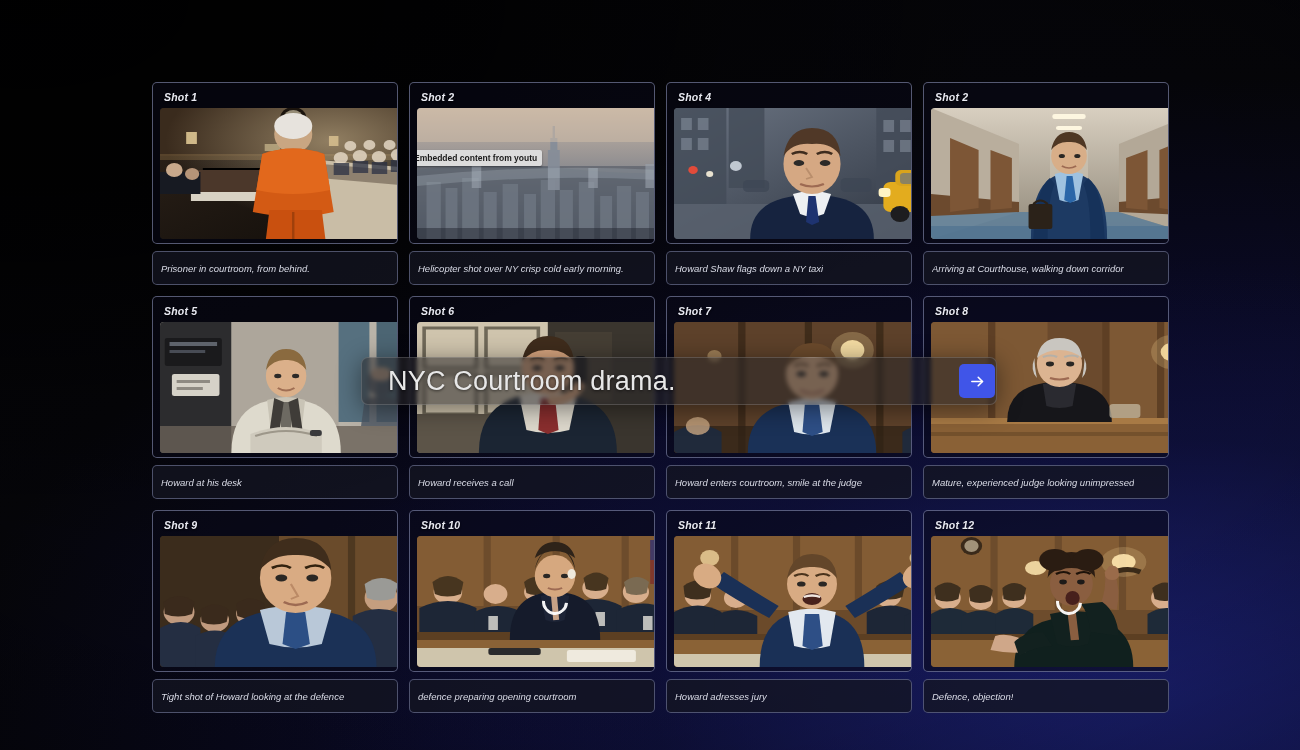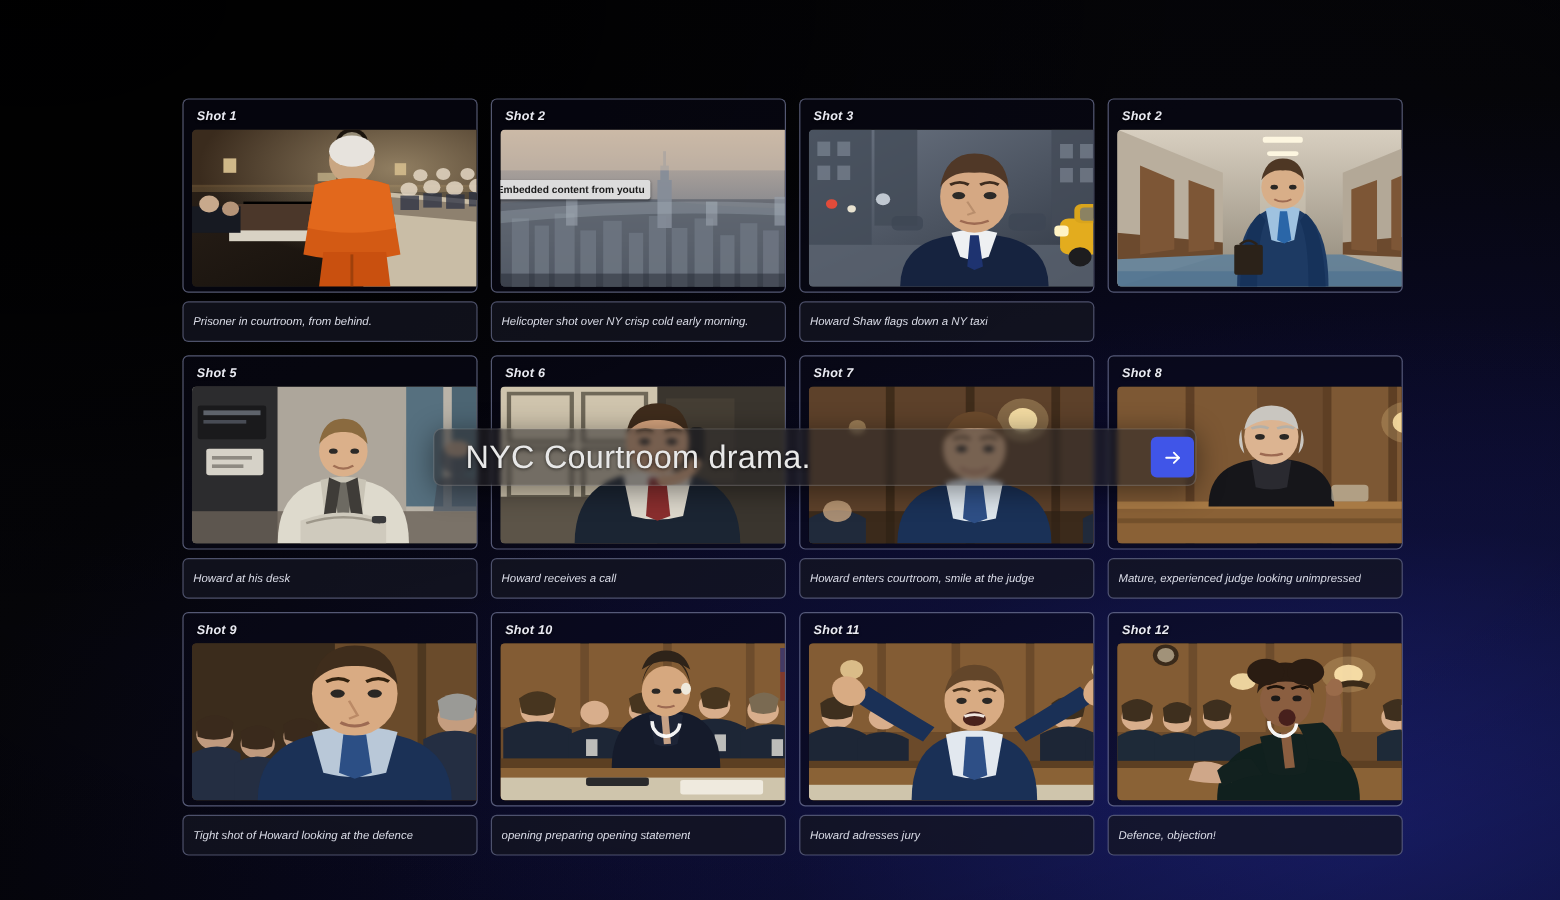--- a/index.html
+++ b/index.html
@@ -304,21 +304,21 @@
           <div class="tooltip">Embedded content from youtu</div>
         </div>
       </div>
       <div class="caption">
         <span>Helicopter shot over NY crisp cold early morning.</span>
       </div>
     </div>
 
     <div class="tile-wrap">
       <div class="tile">
-        <div class="tile-label">Shot 3</div>
+        <div class="tile-label">Shot 4</div>
         <div class="thumb">
           <svg viewBox="0 0 232 131" preserveAspectRatio="none">
             <defs>
               <linearGradient id="s3bg" x1="0" y1="0" x2="1" y2="1">
                 <stop offset="0" stop-color="#6b7482"></stop>
                   <stop offset="1" stop-color="#2b323e"></stop>
               </linearGradient>
             </defs>
             <rect width="232" height="131" fill="url(#s3bg)"></rect>
             <g fill="#434b58" opacity=".8">
@@ -412,20 +412,23 @@
             <ellipse cx="116" cy="48" rx="15" ry="18" fill="#d8ae88"></ellipse>
             <path d="M101 42 q3 -18 15 -18 q13 0 15 18 q-6 -9 -15 -8 q-9 -1 -15 8 Z" fill="#4e3724"></path>
             <ellipse cx="110" cy="48" rx="2.6" ry="2" fill="#2a2724"></ellipse>
             <ellipse cx="123" cy="48" rx="2.6" ry="2" fill="#2a2724"></ellipse>
             <path d="M110 58 q6 4 12 0" stroke="#9d6a52" stroke-width="1.6" fill="none"></path>
             <rect x="82" y="96" width="20" height="25" rx="2" fill="#2b2219"></rect>
             <path d="M86 96 q6 -7 12 0" stroke="#2b2219" stroke-width="2" fill="none"></path>
           </svg>
         </div>
       </div>
+      <div class="caption">
+        <span>Arriving at Courthouse, walking down corridor</span>
+      </div>
     </div>
   </div>
 
   <div class="row">
 
     <div class="tile-wrap">
       <div class="tile">
         <div class="tile-label">Shot 5</div>
         <div class="thumb">
           <svg viewBox="0 0 232 131" preserveAspectRatio="none">
@@ -694,21 +697,21 @@
             <ellipse cx="124" cy="40" rx="3" ry="2.2" fill="#2a2724"></ellipse>
             <path d="M110 52 q6 3 12 0" stroke="#9d6a52" stroke-width="1.8" fill="none"></path>
             <ellipse cx="130" cy="38" rx="3.5" ry="5" fill="#efe9dc"></ellipse>
             <rect x="60" y="112" width="44" height="7" rx="2" fill="#2a2a2c"></rect>
             <rect x="126" y="114" width="58" height="12" rx="2" fill="#efeade"></rect>
           </svg>
           <div class="spinner"></div>
         </div>
       </div>
       <div class="caption">
-        <span>opening preparing opening statement</span>
+        <span>defence preparing opening courtroom</span>
       </div>
     </div>
 
     <div class="tile-wrap">
       <div class="tile">
         <div class="tile-label">Shot 11</div>
         <div class="thumb">
           <svg viewBox="0 0 232 131" preserveAspectRatio="none">
             <rect width="232" height="131" fill="#6b4a2a"></rect>
             <g fill="#835c34">

